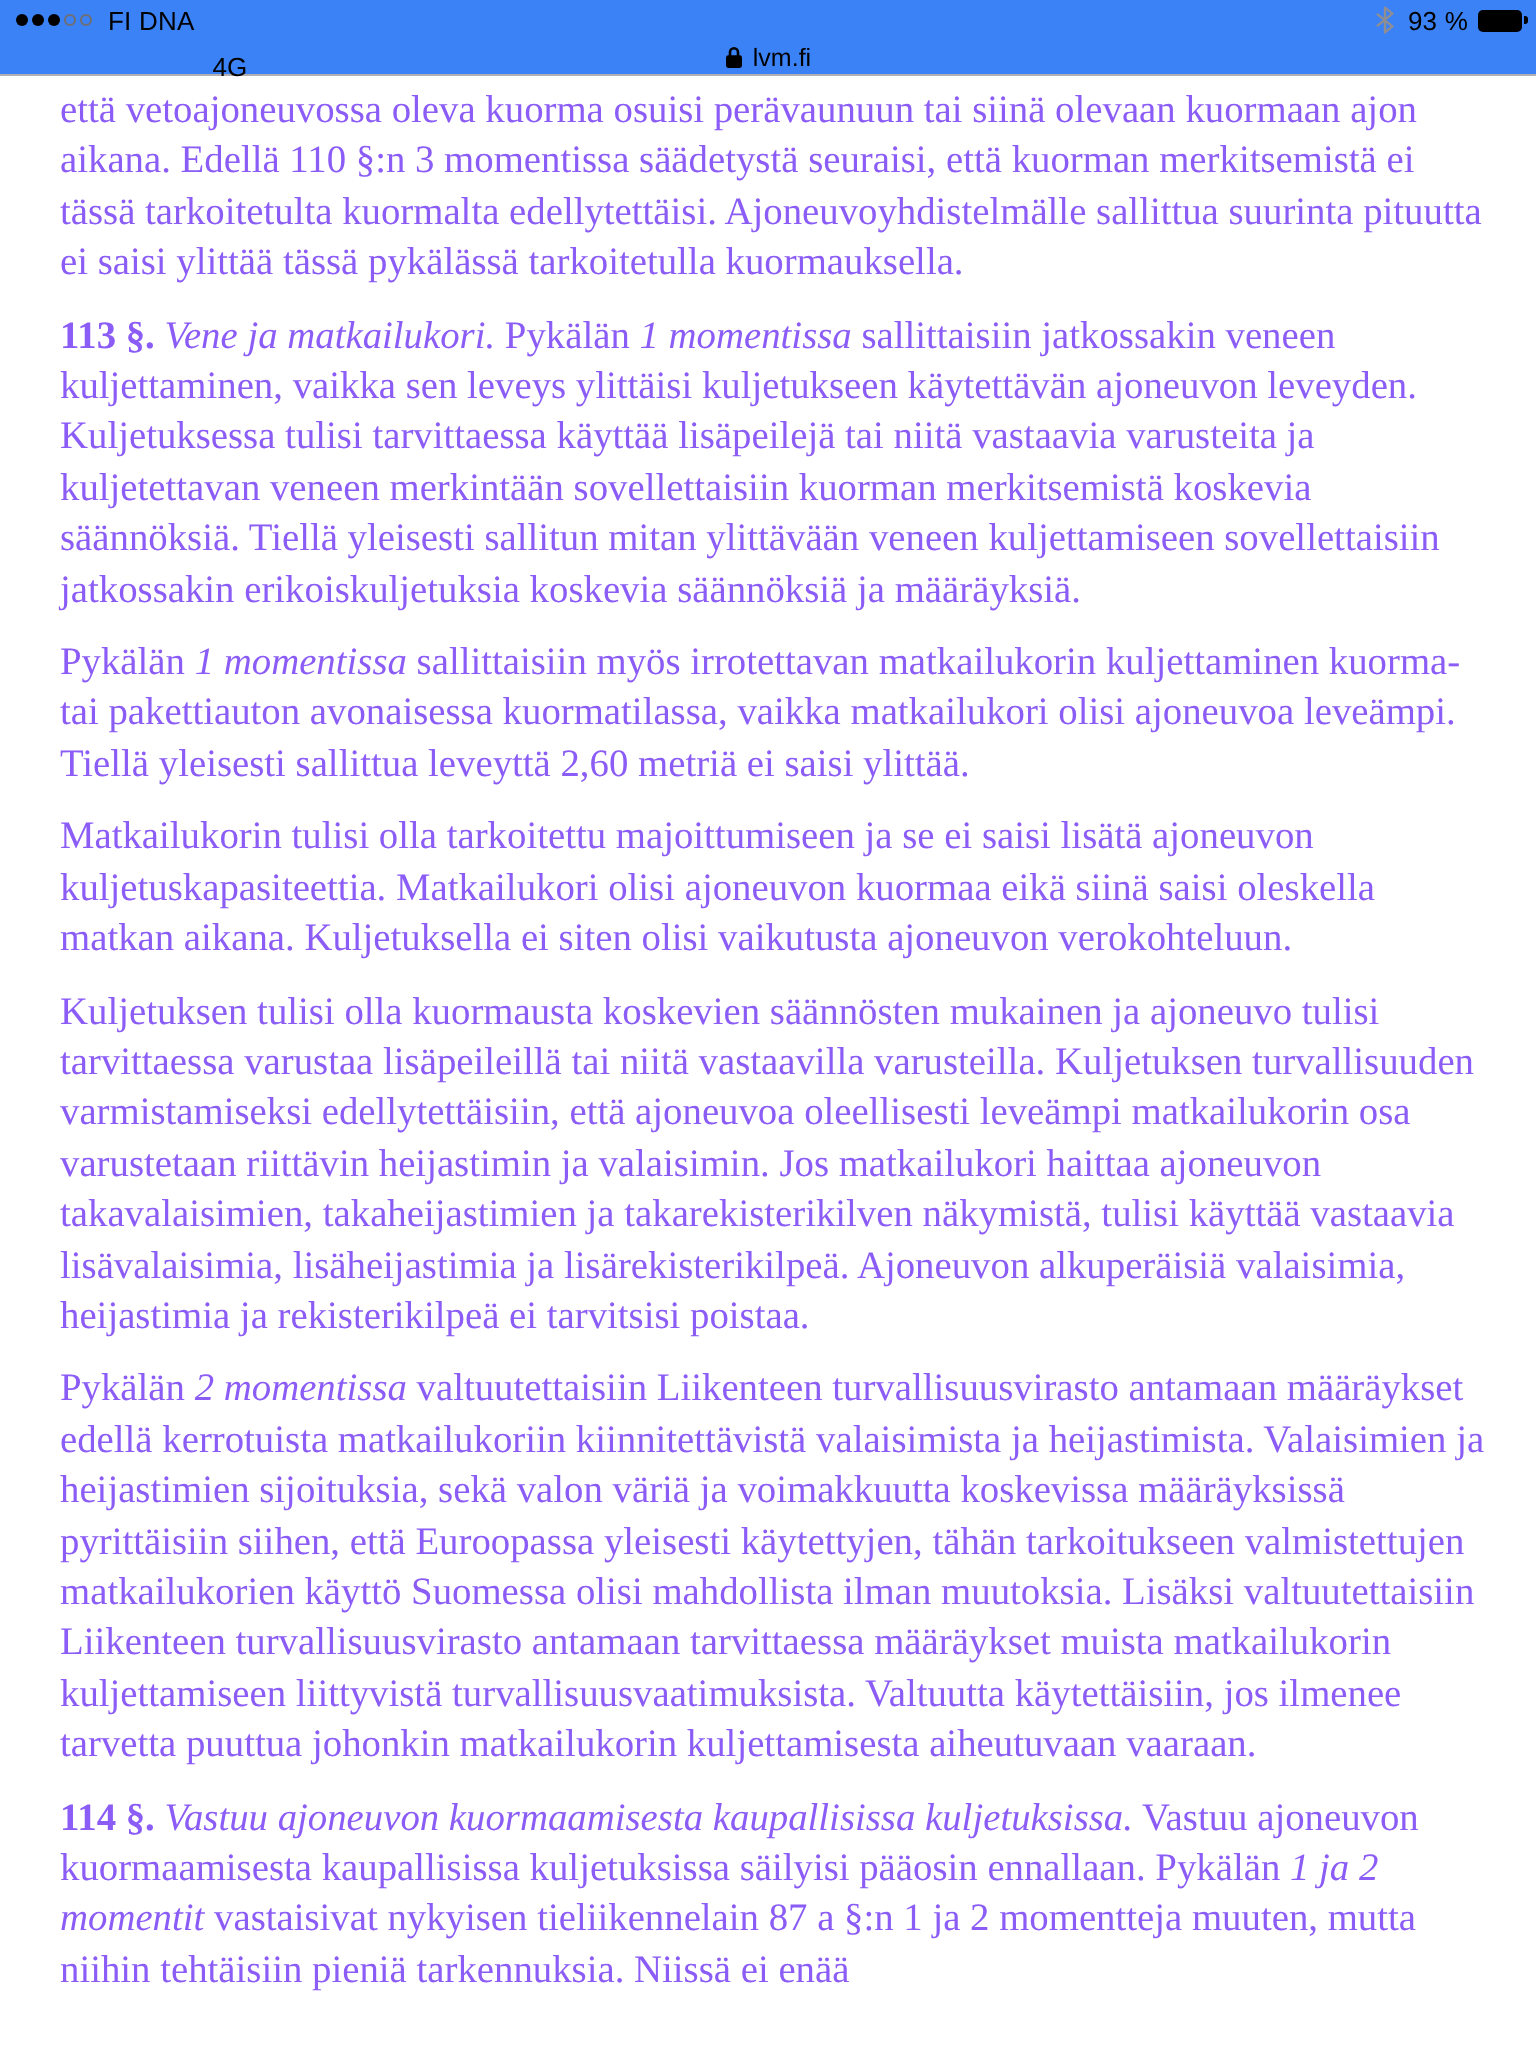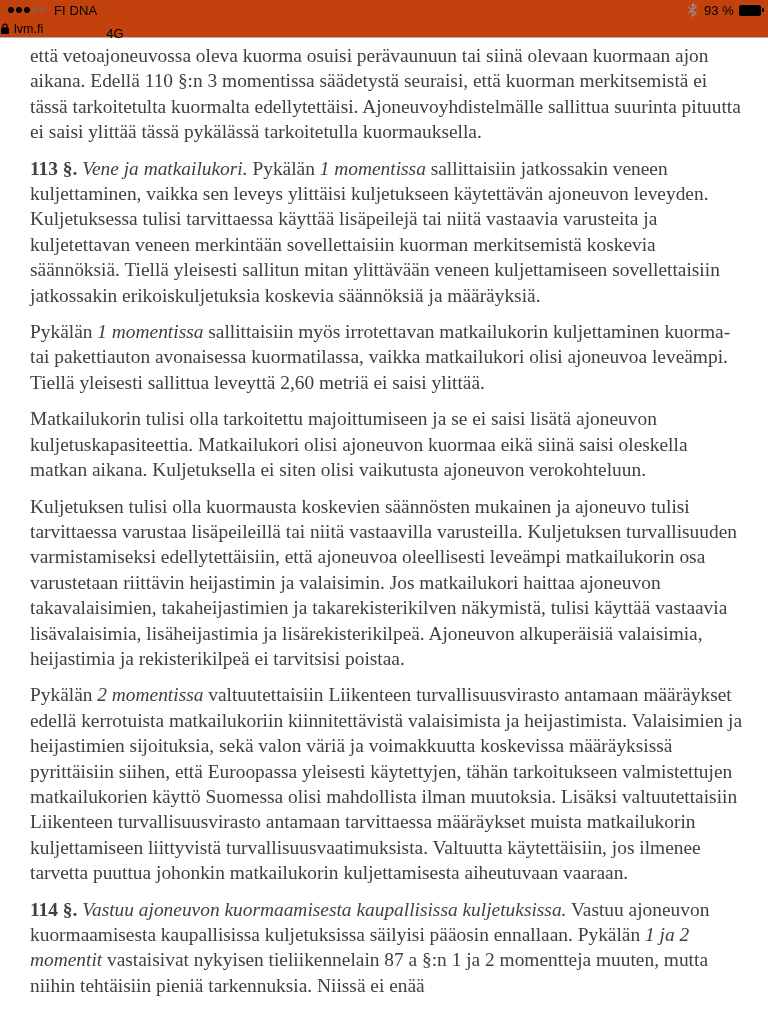--- a/index.html
+++ b/index.html
@@ -7,21 +7,21 @@
     width: 768px; height: 1024px;
     overflow: hidden;
     background: #ffffff;
     font-family: "Liberation Sans", sans-serif;
   }
 
   
   .chrome {
     position: relative;
     width: 768px; height: 38px;
-    background: #c2410c;
+    background: #3b82f6;
     border-bottom: 1px solid #b0b0b2;
   }
   .status-row {
     position: absolute; top: 0; left: 0; right: 0; height: 20px;
   }
   .status-left {
     position: absolute; left: 8px; top: 0; height: 20px;
     display: flex; align-items: center;
   }
   .signal-dots { display: flex; align-items: center; margin-right: 6px; }
@@ -54,37 +54,37 @@
   }
   .battery::after {
     content: "";
     position: absolute; right: -3px; top: 3.2px;
     width: 2px; height: 4.6px;
     background: #000;
     border-radius: 0 1.5px 1.5px 0;
   }
   .url-row {
     position: absolute; top: 20px; left: 0; right: 0; height: 17px;
-    display: flex; align-items: center; 
+    display: flex; align-items: center; justify-content: center;
   }
   .lock-icon { display: inline-flex; margin-right: 4px; margin-top: -1px; }
   .url-domain { font-size: 12.5px; color: #000; }
 
   
   .document-page {
     width: 768px; height: 985px;
     background: #ffffff;
     padding: 5px 22px 0 30px;
     overflow: hidden;
   }
   .document-body {
     font-family: "Liberation Serif", "DejaVu Serif", serif;
     font-size: 19.4px;
     line-height: 25.4px;
-    color: #404040;
+    color: #8b5cf6;
     text-align: left;
   }
   .document-body p { margin: 0 0 11px 0; }
   .run-normal { font-style: normal; font-weight: normal; }
   .run-bold   { font-weight: bold; margin-top: 28px; }
   .run-italic { font-style: italic; text-align: center; }
 </style>
 </head>
 <body>
 

